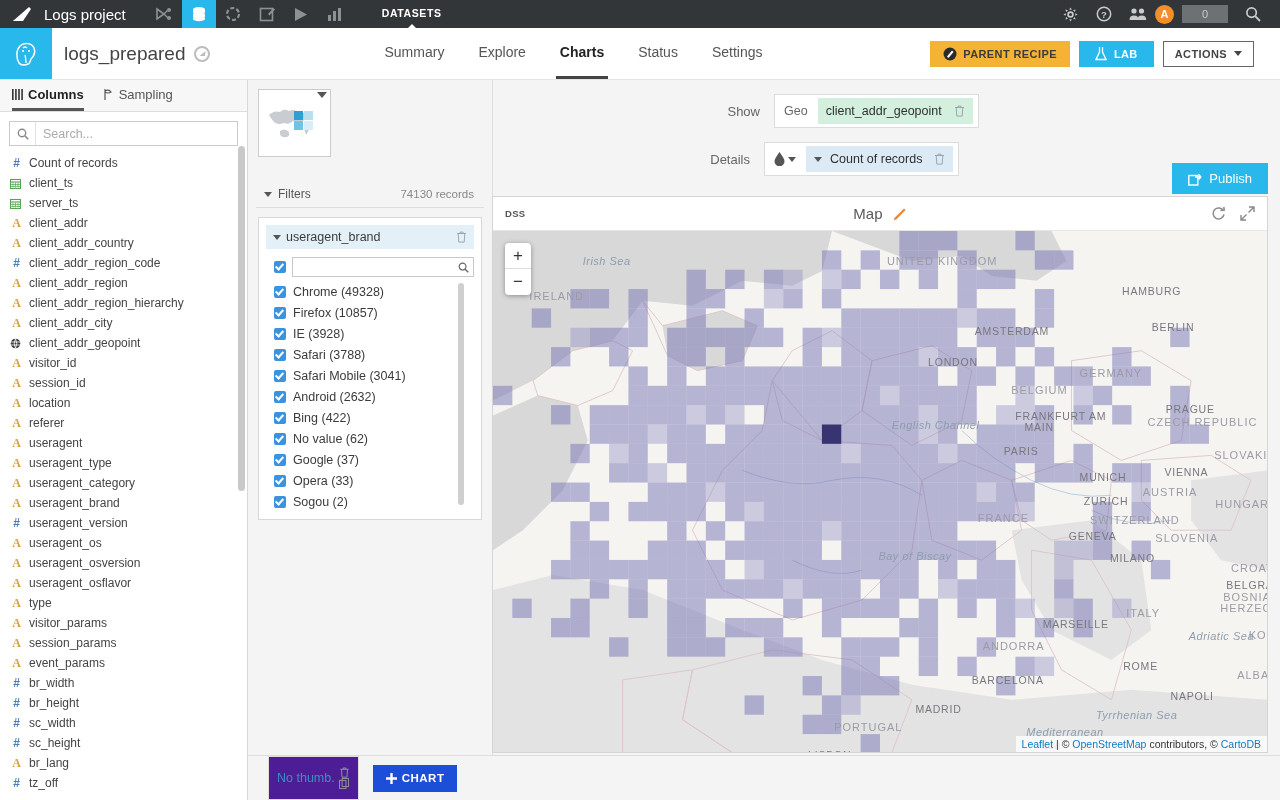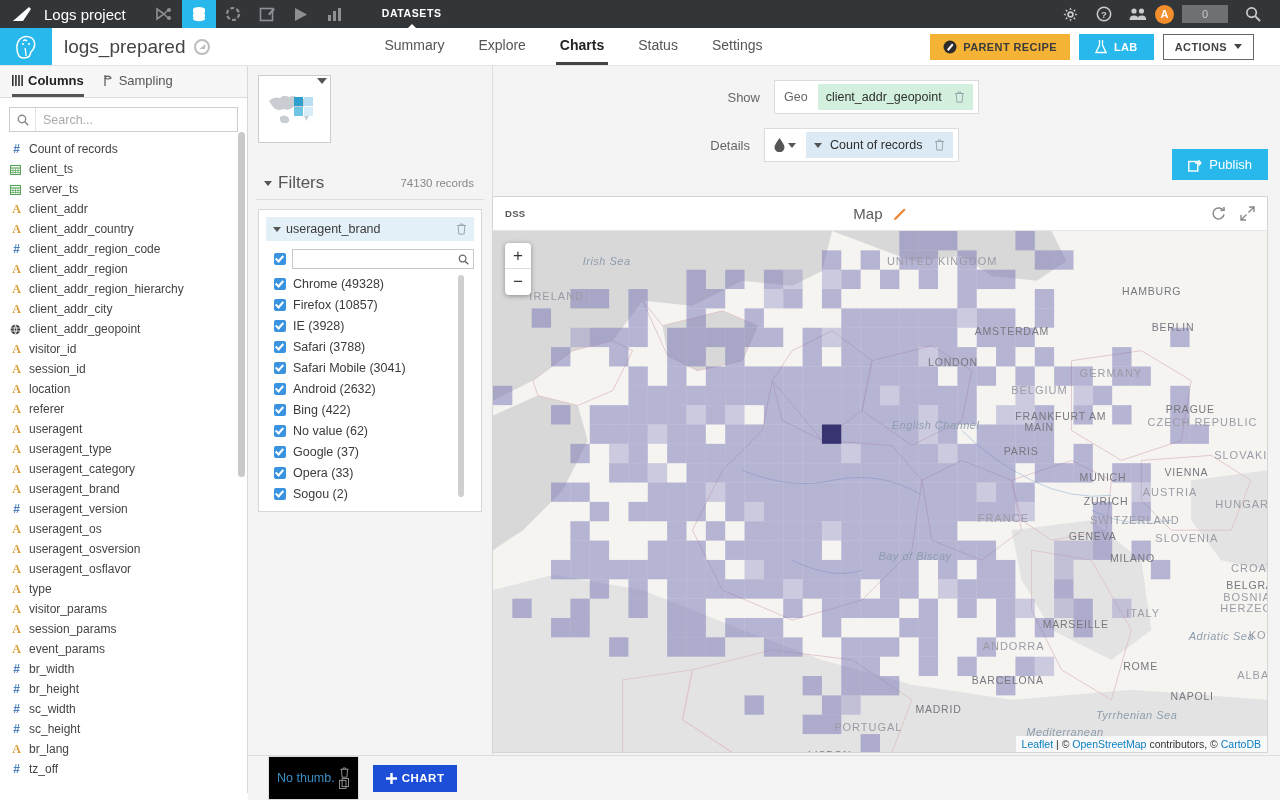--- a/index.html
+++ b/index.html
@@ -37,21 +37,21 @@
   .avatar-circle {
     width: 19px; height: 19px; border-radius: 50%; background: #f28e2c; color: #fff;
     font-size: 11px; font-weight: bold; display: flex; align-items: center; justify-content: center;
   }
   .count-box {
     background: #6d7174; color: #c8cacb; font-size: 11px; width: 46px; height: 18px;
     display: flex; align-items: center; justify-content: center; margin: 0 8px;
   }
   
   #header {
-    height: 38px; background: #fff; display: flex; align-items: stretch;
+    height: 52px; background: #fff; display: flex; align-items: stretch;
     border-bottom: 1px solid #e4e4e4; position: relative;
   }
   #header .ds-icon {
     width: 52px; background: #28b8eb; display: flex; align-items: center; justify-content: center;
   }
   #header .ds-title {
     font-size: 19px; color: #444; display: flex; align-items: center; padding-left: 12px; gap: 9px;
   }
   .circle-icon {
     width: 16px; height: 16px; border-radius: 50%; border: 2px solid #bdbdbd;
@@ -135,21 +135,21 @@
   }
   .thumb-box .tcaret {
     position: absolute; right: 3px; top: 2px; width: 0; height: 0;
     border-left: 5px solid transparent; border-right: 5px solid transparent;
     border-top: 6px solid #555;
   }
   .filters-hdr {
     display: flex; align-items: center; padding: 12px 10px 6px 8px; border-bottom: 1px solid #dedede;
     margin: 18px 8px 0 8px;
   }
-  .filters-hdr .ftitle { font-size: 17px; color: #555; display: flex; align-items: center; gap: 6px; }
+  .filters-hdr .ftitle { font-size: 12px; color: #555; display: flex; align-items: center; gap: 6px; }
   .filters-hdr .frecords { margin-left: auto; font-size: 11.5px; color: #888; }
   .filter-card {
     margin: 9px 10px 0 10px; background: #fff; border: 1px solid #d7d7d7; padding: 7px;
   }
   .filter-chip {
     background: #e4f0f7; display: flex; align-items: center; gap: 5px; padding: 5px 7px;
     font-size: 12.5px; color: #3b3b3b;
   }
   .filter-chip .trash { margin-left: auto; color: #9aa7ae; cursor: pointer; }
   .caret-right-sm {
@@ -247,21 +247,21 @@
     white-space: nowrap; z-index: 12; pointer-events: none;
   }
   .map-label.sea { font-style: italic; color: #8d9dad; letter-spacing: .5px; }
   .map-label.city { font-size: 10.5px; color: #77777f; letter-spacing: .8px; }
   
   #footer {
     position: absolute; left: 248px; bottom: 0; right: 0; height: 45px; background: #f4f4f4;
     border-top: 1px solid #ddd; display: flex; align-items: center; padding-left: 20px; gap: 14px;
   }
   .thumb-tab {
-    background: #000000; border: 1px solid #ddd; height: 44px; display: flex; align-items: center;
+    background: #4c1d95; border: 1px solid #ddd; height: 44px; display: flex; align-items: center;
     gap: 4px; padding: 0 8px; font-size: 12.5px; color: #3b8ec4; margin-top: -1px;
   }
   .thumb-tab .ticons { display: flex; flex-direction: column; color: #999; line-height: 9px; font-size: 11px; }
   .btn-chart {
     background: #1d4ed8; color: #fff; font-size: 11.5px; font-weight: bold; letter-spacing: .5px;
     height: 27px; padding: 0 13px; display: flex; align-items: center; gap: 5px; cursor: pointer;
   }
   svg { display: block; }
 </style>
 </head>

